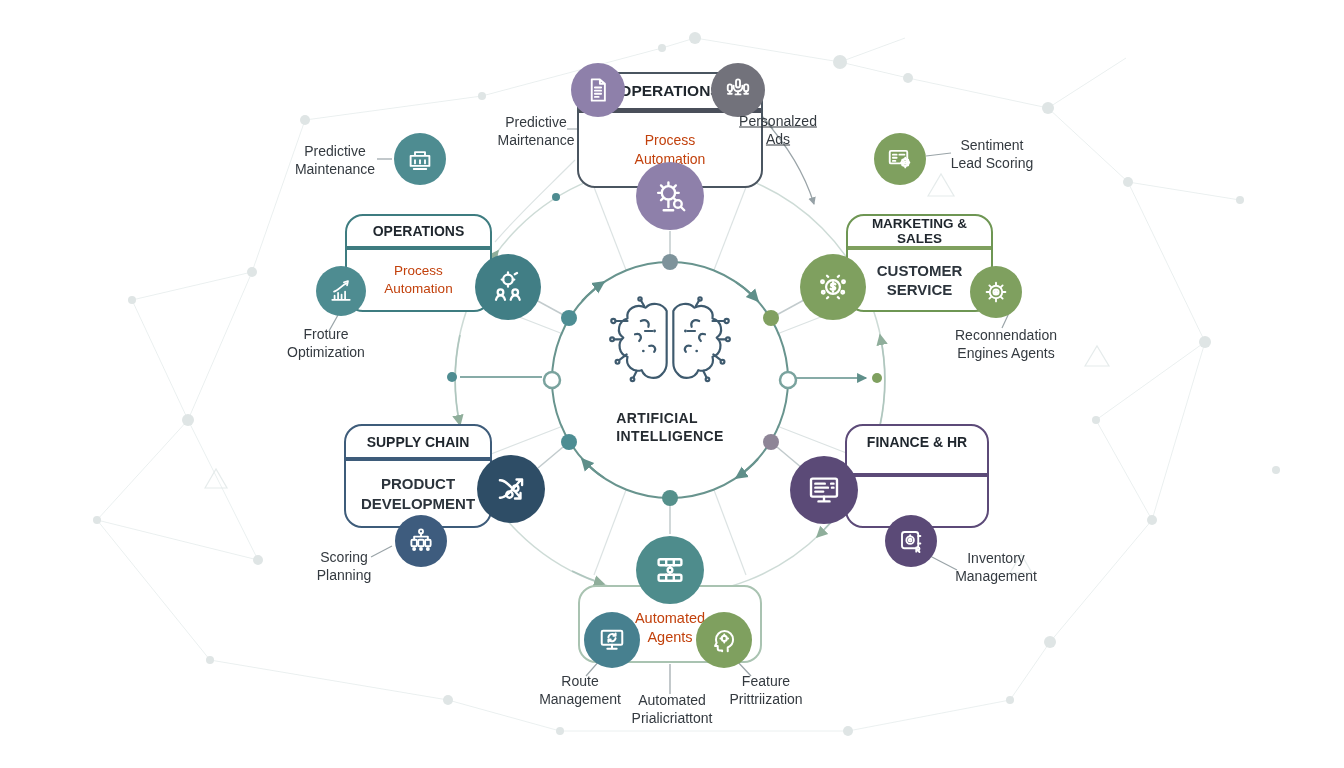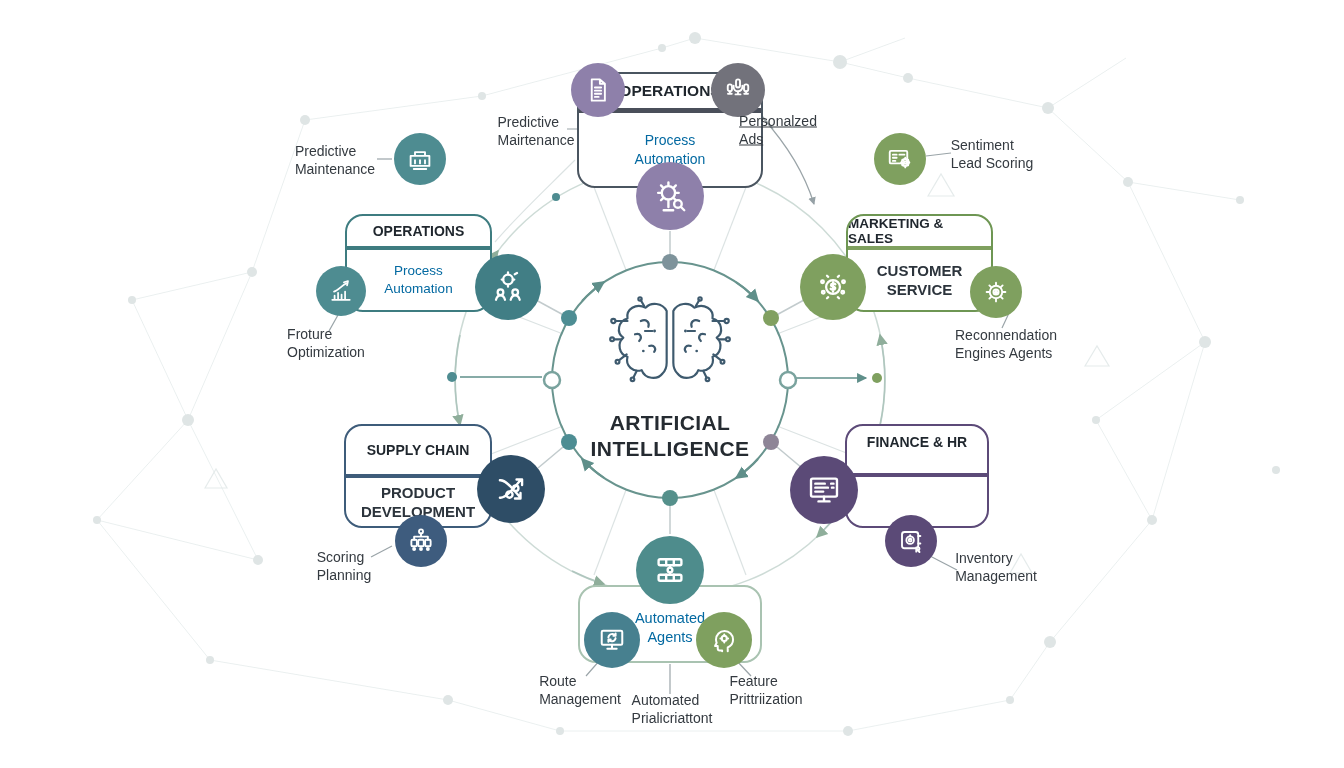--- a/index.html
+++ b/index.html
@@ -4,30 +4,30 @@
 <style>
   html,body{margin:0;padding:0;background:#fff;}
   .stage{position:relative;width:1344px;height:768px;overflow:hidden;background:#fff;
          font-family:"Liberation Sans",sans-serif;}
   .bg{position:absolute;left:0;top:0;z-index:0;}
   .card{position:absolute;z-index:2;background:#fff;border-radius:18px;box-sizing:border-box;
         display:flex;flex-direction:column;overflow:hidden;}
   .card-header{display:flex;align-items:center;justify-content:center;font-weight:700;color:#1F262D;}
   .card-bar{flex:none;}
   .card-body{flex:1;display:flex;align-items:center;justify-content:center;text-align:center;
-             color:#0369a1;line-height:1.3;}
+             color:#c2410c;line-height:1.3;}
   .bindtext{white-space:pre-line;}
   .circle{position:absolute;z-index:3;border-radius:50%;display:flex;align-items:center;
           justify-content:center;box-sizing:border-box;}
   .ic{stroke:#fff;fill:none;stroke-width:1.5;stroke-linecap:round;stroke-linejoin:round;}
-  .lbl{position:absolute;z-index:4;transform:translate(-50%,-50%);text-align:left;
+  .lbl{position:absolute;z-index:4;transform:translate(-50%,-50%);text-align:center;
        font-size:14px;line-height:1.25;color:#343A40;}
   .hub{position:absolute;z-index:2;}
-  .hub-title{position:absolute;z-index:2;transform:translate(-50%,0);text-align:center;
-             font-size:21px;font-weight:700;letter-spacing:.4px;color:#252B31;line-height:1.25;}
+  .hub-title{position:absolute;z-index:2;transform:translate(-50%,0);text-align:left;
+             font-size:14px;font-weight:700;letter-spacing:.4px;color:#252B31;line-height:1.25;}
 </style>
 </head>
 <body>
 
 <div class="stage">
 
   <svg class="bg" width="1344" height="768" viewBox="0 0 1344 768">
     <defs>
       <marker id="mGray" markerWidth="8" markerHeight="8" viewBox="0 0 10 10" refX="7" refY="5" orient="auto">
         <path d="M0 1 L8 5 L0 9 Z" fill="#96A1A6"></path>
@@ -164,28 +164,28 @@
   </div>
 
   <div class="card" style="left:345px;top:214px;width:147px;height:98px;border:2px solid #3E7C80;">
     <div class="card-header" style="height:30px;font-size:14px;">OPERATIONS</div>
     <div class="card-bar" style="height:4px;background:#3E7C80;"></div>
     <div class="card-body bindtext" style="font-size:13.5px;">Process
 Automation</div>
   </div>
 
   <div class="card" style="left:846px;top:214px;width:147px;height:98px;border:2px solid #6E9653;">
-    <div class="card-header" style="height:30px;font-size:13.5px;">MARKETING &amp; SALES</div>
+    <div class="card-header" style="height:30px;font-size:13.5px;text-align:center;">MARKETING &amp; SALES</div>
     <div class="card-bar" style="height:4px;background:#7FA05F;"></div>
     <div class="card-body bindtext" style="font-size:15px;font-weight:700;color:#2C343C;">CUSTOMER
 SERVICE</div>
   </div>
 
   <div class="card" style="left:344px;top:424px;width:148px;height:104px;border:2px solid #3E5C7A;">
-    <div class="card-header" style="height:48px;font-size:14px;">SUPPLY CHAIN</div>
+    <div class="card-header" style="height:31px;font-size:14px;">SUPPLY CHAIN</div>
     <div class="card-bar" style="height:4px;background:#3E5C7A;"></div>
     <div class="card-body bindtext" style="font-size:15px;font-weight:700;color:#2C343C;">PRODUCT
 DEVELOPMENT</div>
   </div>
 
   <div class="card" style="left:845px;top:424px;width:144px;height:104px;border:2px solid #5C4A78;gap:16px;">
     <div class="card-header" style="height:31px;font-size:14px;">FINANCE &amp; HR</div>
     <div class="card-bar" style="height:4px;background:#5C4A78;"></div>
   </div>
 

